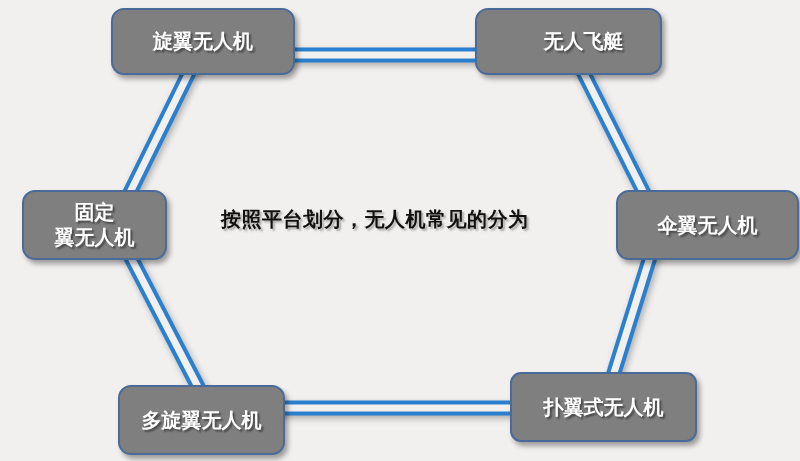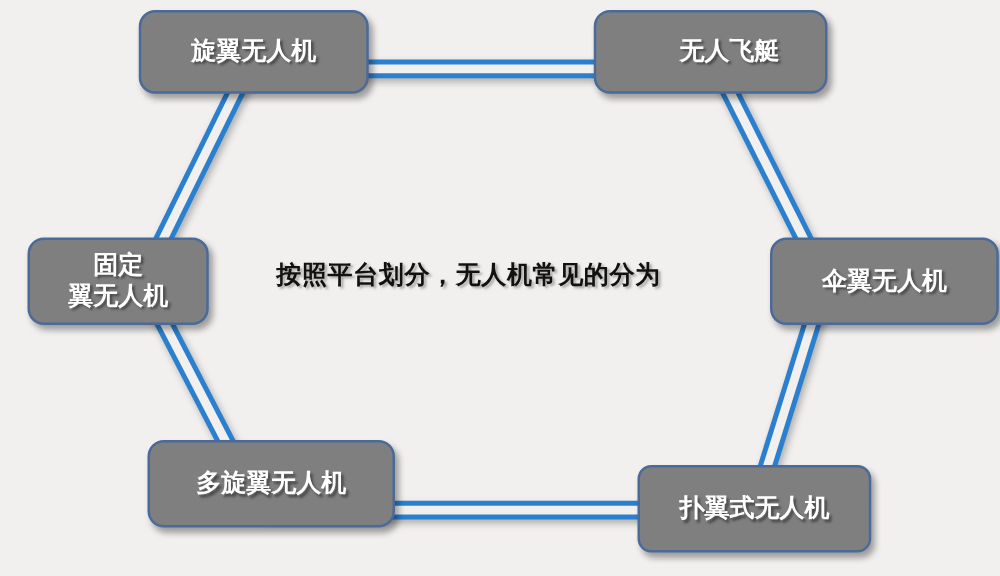--- a/index.html
+++ b/index.html
@@ -34,21 +34,21 @@
     font-size: 20px;
     line-height: 1.25;
     text-align: center;
     white-space: pre-line;
     text-shadow: 2px 2px 2px rgba(0,0,0,0.45);
   }
   .node-rotary  { left: 111px; top: 8px;   width: 184px; height: 67px; }
   .node-airship { left: 475px; top: 8px;   width: 187px; height: 67px; padding-left: 30px; }
   .node-fixed   { left: 22px;  top: 190px; width: 145px; height: 70px; }
   .node-para    { left: 568px; top: 190px; width: 183px; height: 70px; margin-left: 48px; }
-  .node-multi   { left: 118px; top: 352px; width: 198px; height: 70px; }
+  .node-multi   { left: 118px; top: 385px; width: 167px; height: 70px; }
   .node-flap    { left: 510px; top: 372px; width: 187px; height: 70px; border-radius: 11px; }
   .diagram-title {
     position: absolute;
     left: 221px;
     top: 206px;
     font-size: 20px;
     font-weight: bold;
     letter-spacing: 0.5px;
     color: var(--title-text, #111111);
     white-space: nowrap;

